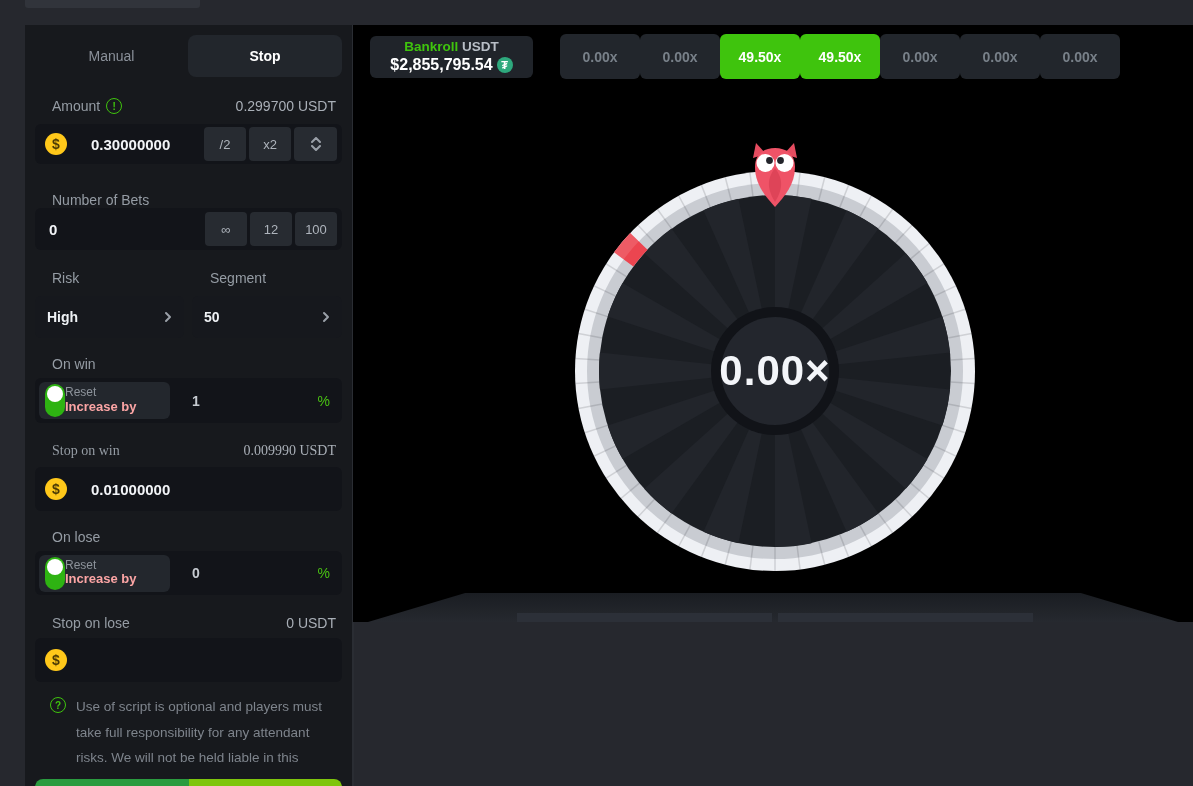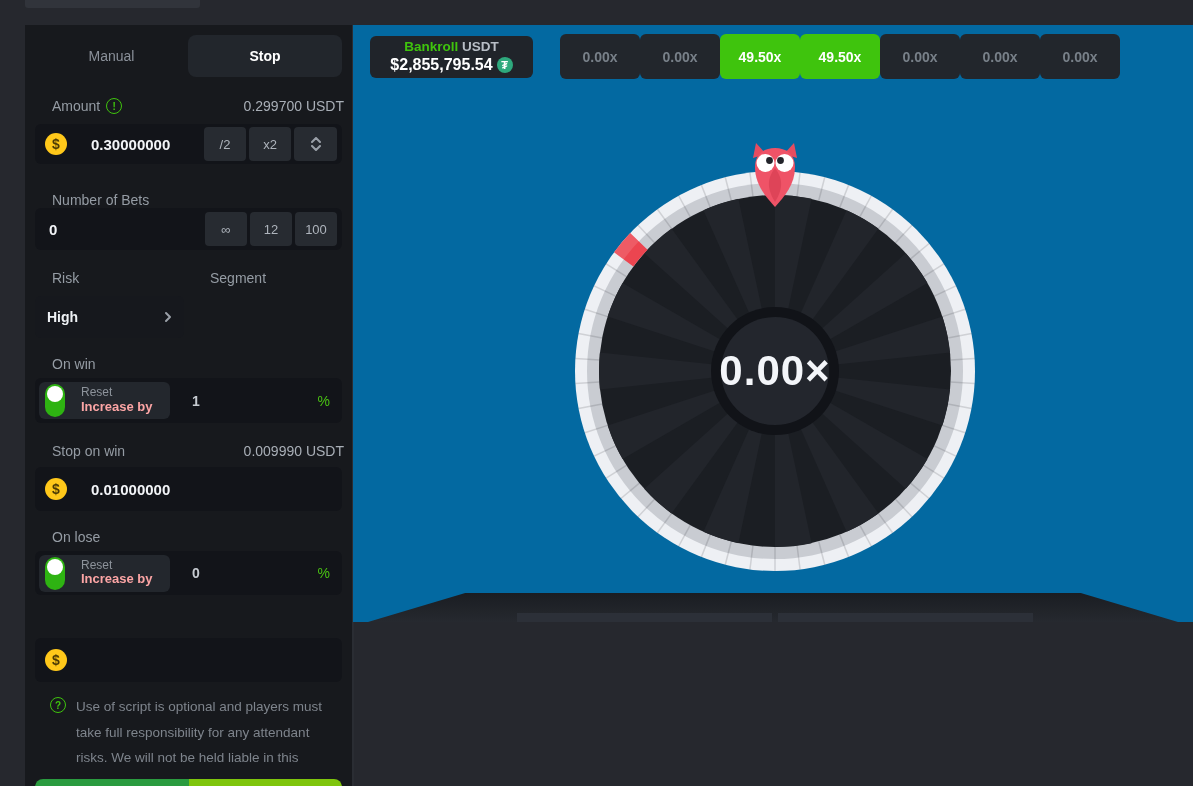--- a/index.html
+++ b/index.html
@@ -12,21 +12,21 @@
   }
   .abs { position:absolute; }
 
   
   .top-tab-remnant { left:25px; top:0; width:175px; height:8px; background:#31343b; border-radius:0 0 3px 3px; }
   .v-divider { left:352px; top:25px; width:2px; height:761px; background:#2a2d33; }
 
   
   .sidebar { left:25px; top:25px; width:327px; height:761px; background:#17191d; overflow:hidden; }
   .sb-label { color:#959ca4; font-size:14px; }
-  .label-row { left:27px; right:8px; display:flex; justify-content:space-between; align-items:center; color:#959ca4; font-size:14px; }
+  .label-row { left:27px; right:16px; display:flex; justify-content:space-between; align-items:center; color:#959ca4; font-size:14px; }
   .label-row .val { color:#a9afb7; }
 
   .tabs { left:10px; top:10px; width:307px; height:42px; display:flex; align-items:stretch; }
   .tab { flex:1; display:flex; align-items:center; justify-content:center; font-size:14px; color:#8a9099; border-radius:8px; cursor:pointer;text-align:right; }
   .tab.active { background:#22262c; color:#ffffff; font-weight:bold; width:154px; flex:0 0 154px; }
 
   .inputrow { left:10px; width:307px; background:#121419; border-radius:6px; display:flex; align-items:center; padding:0 5px 0 10px; }
   .inputrow .value { font-size:15px; font-weight:bold; color:#f2f4f7; margin-left:24px; flex:1; }
   .coin { width:22px; height:22px; border-radius:50%; background:#ffc81a; color:#4a3905; font-weight:bold; font-size:14px;
           display:flex; align-items:center; justify-content:center; flex:0 0 22px; }
@@ -34,41 +34,41 @@
               display:flex; align-items:center; justify-content:center; margin-left:3px; cursor:pointer; }
   .stepper { width:43px; height:34px; background:#272b31; border-radius:4px; margin-left:3px; display:flex; flex-direction:column;
              align-items:center; justify-content:center; gap:2px; cursor:pointer; }
   .chev { stroke:#9aa0a8; stroke-width:2; fill:none; stroke-linecap:round; stroke-linejoin:round; }
 
   .selectbox { background:#16181d; border-radius:6px; height:42px; display:flex; align-items:center; justify-content:space-between;
                padding:0 12px; cursor:pointer; }
   .selectbox .sel-val { font-size:14px; font-weight:bold; color:#eef1f4;text-align:center; }
 
   .cond-row { left:10px; width:307px; background:#121419; border-radius:6px; display:flex; align-items:center; padding:0 12px 0 4px; }
-  .toggle-box { background:#23272d; border-radius:6px; height:37px; width:131px; display:flex; align-items:center; padding:0 8px 0 6px; gap:16px; cursor:pointer; }
+  .toggle-box { background:#23272d; border-radius:6px; height:37px; width:131px; display:flex; align-items:center; padding:0 8px 0 6px; gap:0; cursor:pointer; }
   .vtoggle { width:20px; height:33px; border-radius:10px; background:#2eb312; position:relative; flex:0 0 20px; }
   .vtoggle .knob { position:absolute; top:2px; left:2px; width:16px; height:16px; border-radius:50%; background:#ffffff; }
   .tgl-labels { display:flex; flex-direction:column; line-height:1.15; }
   .tgl-reset { color:#8d939b; font-size:12px; }
   .tgl-inc { color:#fca5a5; font-size:13px; font-weight:bold; }
   .cond-val { margin-left:22px; font-size:14px; font-weight:bold; color:#c6cbd1; flex:1; }
   .pct { color:#49c113; font-size:14px; }
 
   .ring-icon { width:16px; height:16px; border-radius:50%; border:1.5px solid #3fc40d; color:#3fc40d; font-size:10px; font-weight:bold;
                display:inline-flex; align-items:center; justify-content:center; flex:0 0 16px; }
 
   .disclaimer { left:25px; top:669px; width:294px; display:flex; gap:10px; }
   .disclaimer .txt { color:#7e848c; font-size:13.5px; line-height:1.9; width:264px; }
 
   .bottom-btns { left:10px; top:754px; width:307px; height:40px; display:flex; border-radius:8px 8px 0 0; overflow:hidden; }
   .bb-left { flex:1; background:#2a9b3f; cursor:pointer; }
   .bb-right { flex:1; background:#7fc50d; cursor:pointer; }
 
   
-  .game { left:353px; top:25px; width:840px; height:597px; background:#0369a1; overflow:hidden; }
+  .game { left:353px; top:25px; width:840px; height:597px; background:#000000; overflow:hidden; }
   .floor { left:15px; right:15px; bottom:0; height:29px; background:linear-gradient(to bottom,#1a1d22,#26292f);
            clip-path:polygon(0 100%, 12% 0, 88% 0, 100% 100%); }
 
   .bankroll { left:17px; top:11px; width:163px; height:42px; background:#20242a; border-radius:6px;
               display:flex; flex-direction:column; align-items:center; justify-content:center; line-height:1.25; }
   .bk-line1 { font-size:13.5px; font-weight:bold; }
   .bk-green { color:#3fc40d; }
   .bk-cur { color:#b8bec6; }
   .bk-line2 { font-size:16px; font-weight:bold; color:#ffffff; display:flex; align-items:center; gap:4px; }
   .tether { width:16px; height:16px; border-radius:50%; background:#2ea97d; color:#ffffff; font-size:11px; font-weight:bold;
@@ -142,38 +142,44 @@
 
   <div class="abs sb-label" style="left:27px; top:245px;">Risk</div>
   <div class="abs sb-label" style="left:185px; top:245px;">Segment</div>
 
   <div class="abs selectbox" style="left:10px; top:271px; width:149px;">
     <span class="sel-val">High</span>
     <svg width="8" height="12" viewBox="0 0 8 12">
         <polyline class="chev" points="2,2 6,6 2,10"></polyline>
       </svg>
   </div>
+  <div class="abs selectbox" style="left:167px; top:271px; width:150px;">
+    <span class="sel-val">50</span>
+    <svg width="8" height="12" viewBox="0 0 8 12">
+        <polyline class="chev" points="2,2 6,6 2,10"></polyline>
+      </svg>
+  </div>
 
   <div class="abs sb-label" style="left:27px; top:331px;">On win</div>
 
   <div class="abs cond-row" style="top:353px; height:45px;">
     <span class="toggle-box">
       <span class="vtoggle">
           <span class="knob"></span>
         </span>
       <span class="tgl-labels">
         <span class="tgl-reset">Reset</span>
         <span class="tgl-inc">Increase by</span>
       </span>
     </span>
     <span class="cond-val">1</span>
     <span class="pct">%</span>
   </div>
 
-  <div class="abs label-row" style="top:417px; height:17px;">
+  <div class="abs label-row" style="top:417px; height:17px;font-family:Liberation Serif, serif;">
     <span>Stop on win</span>
     <span class="val">0.009990 USDT</span>
   </div>
 
   <div class="abs inputrow" style="top:442px; height:44px;">
     <span class="coin">$</span>
     <span class="value">0.01000000</span>
   </div>
 
   <div class="abs sb-label" style="left:27px; top:504px;">On lose</div>
@@ -185,20 +191,24 @@
         </span>
       <span class="tgl-labels">
         <span class="tgl-reset">Reset</span>
         <span class="tgl-inc">Increase by</span>
       </span>
     </span>
     <span class="cond-val">0</span>
     <span class="pct">%</span>
   </div>
 
+  <div class="abs label-row" style="top:589px; height:17px;">
+    <span>Stop on lose</span>
+    <span class="val">0 USDT</span>
+  </div>
 
   <div class="abs inputrow" style="top:613px; height:44px;">
     <span class="coin">$</span>
   </div>
 
   <div class="abs disclaimer">
     <span class="ring-icon" style="margin-top:3px;">?</span>
     <span class="txt">Use of script is optional and players must take full responsibility for any attendant risks. We will not be held liable in this regard.</span>
   </div>
 

